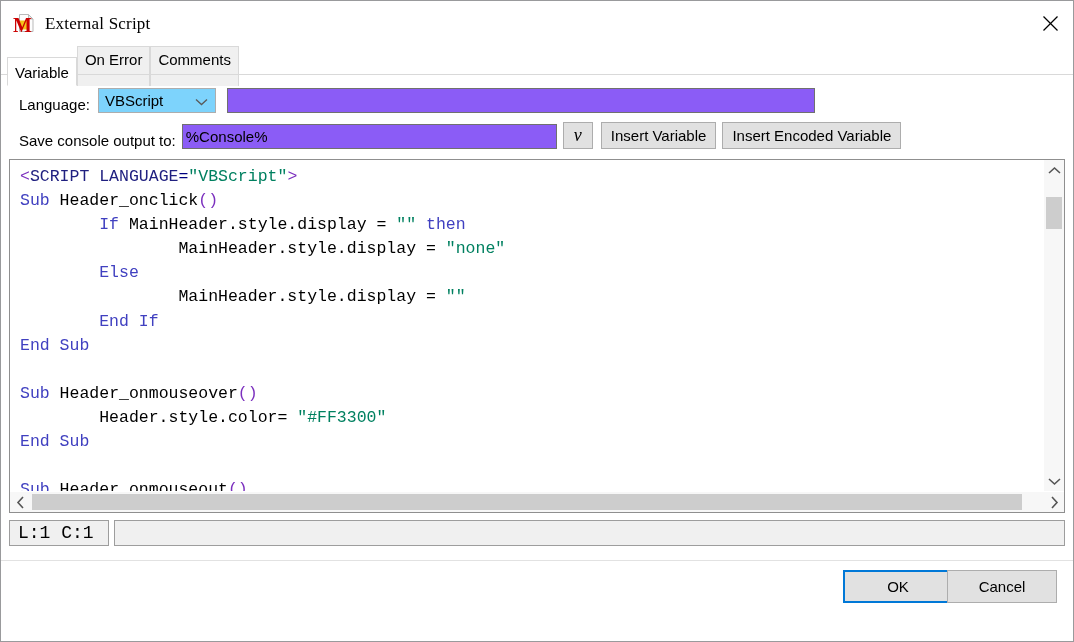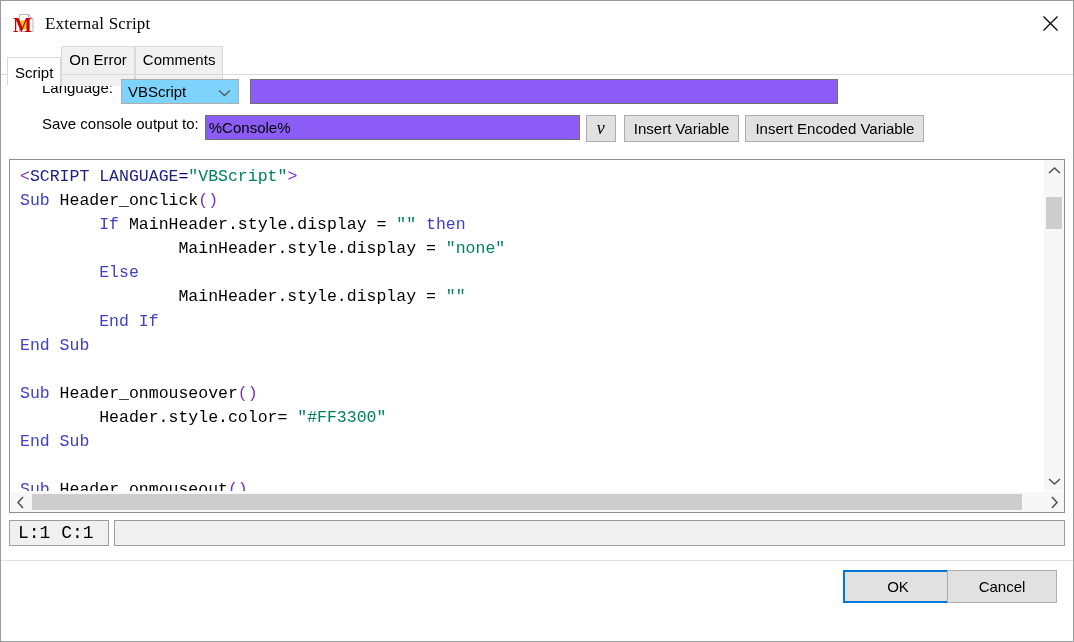--- a/index.html
+++ b/index.html
@@ -105,23 +105,22 @@
     color: #000;
   }
 
   
   .form-area {
     flex: 0 0 auto;
     padding: 0;
   }
   .row {
     display: flex;
-    align-items: flex-start;
+    align-items: flex-end;
     height: 34px;
-    margin-left: 23px;
   }
   .row.r1 { margin-top: 4px; }
   .row.r2 { margin-top: 2px; }
   .lbl {
     font-size: 15px;
     color: #000;
     white-space: nowrap;
   }
   .combo {
     width: 118px;
@@ -334,21 +333,21 @@
     <div class="close-btn">
       <svg width="17" height="17" viewBox="0 0 17 17">
         <line x1="1.5" y1="1.5" x2="15.5" y2="15.5" stroke="#000" stroke-width="1.3"></line>
         <line x1="15.5" y1="1.5" x2="1.5" y2="15.5" stroke="#000" stroke-width="1.3"></line>
       </svg>
     </div>
   </div>
 
   <div class="tabstrip">
     <div class="tab active">
-      <span>Script</span>
+      <span>Variable</span>
     </div><div class="tab inactive">
       <span>On Error</span>
     </div><div class="tab inactive">
       <span>Comments</span>
     </div>
   </div>
 
   <div class="form-area">
 
     <div class="row r1">

